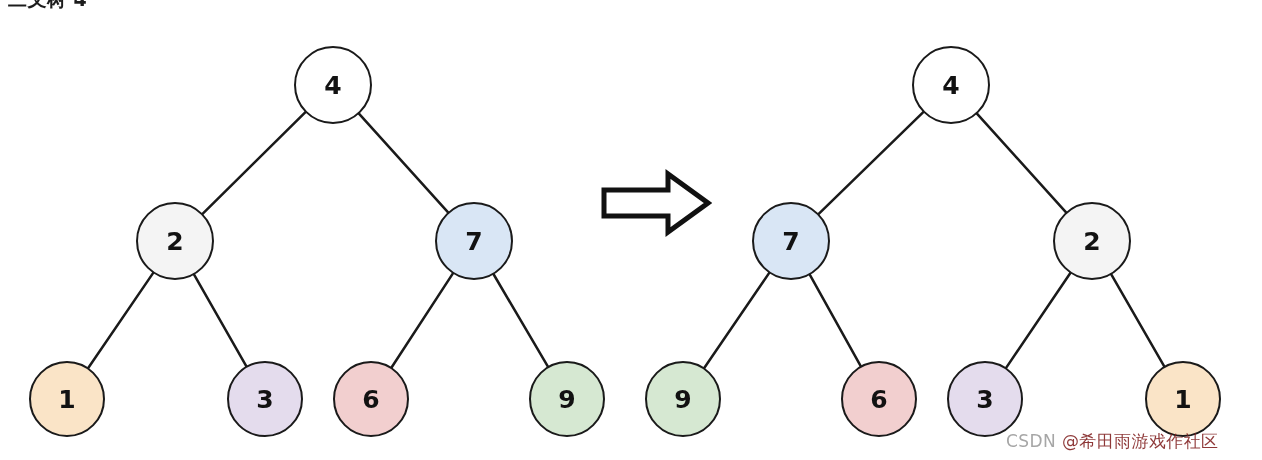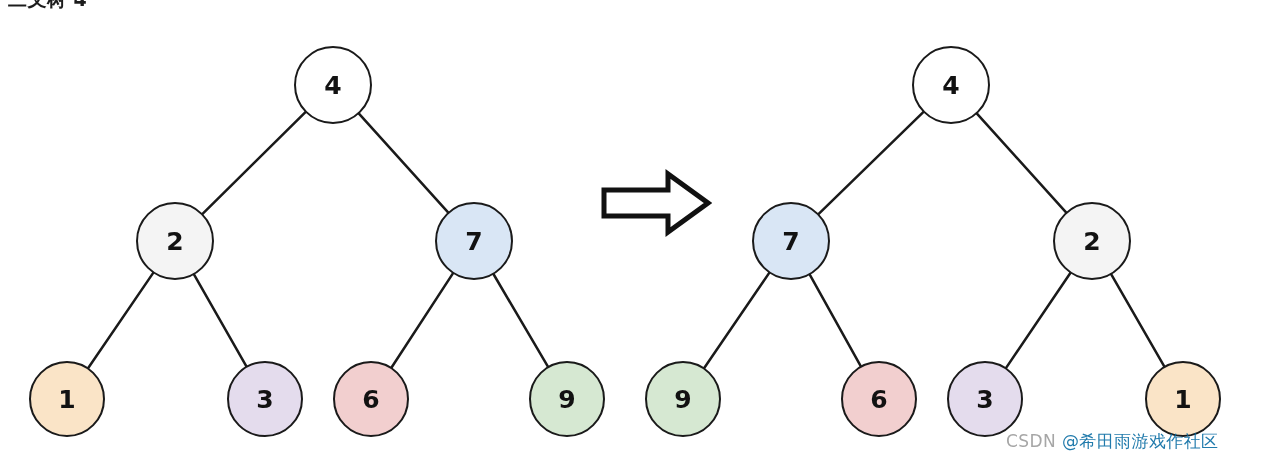--- a/index.html
+++ b/index.html
@@ -58,21 +58,21 @@
     position: absolute;
     z-index: 6;
     font-family: "DejaVu Sans", sans-serif;
     font-size: 17px;
     color: #9a9a9a;
     opacity: 0.88;
     white-space: nowrap;
     letter-spacing: 0.4px;
   }
   .watermark .wm-handle {
-    color: #0369a1;
+    color: #7f1d1d;
   }
 </style>
 </head>
 <body>
 
 <div id="canvas">
 
   <div class="clipped-title">二叉树 4</div>
 
   <svg class="edges" viewBox="0 0 1262 460" xmlns="http://www.w3.org/2000/svg">

